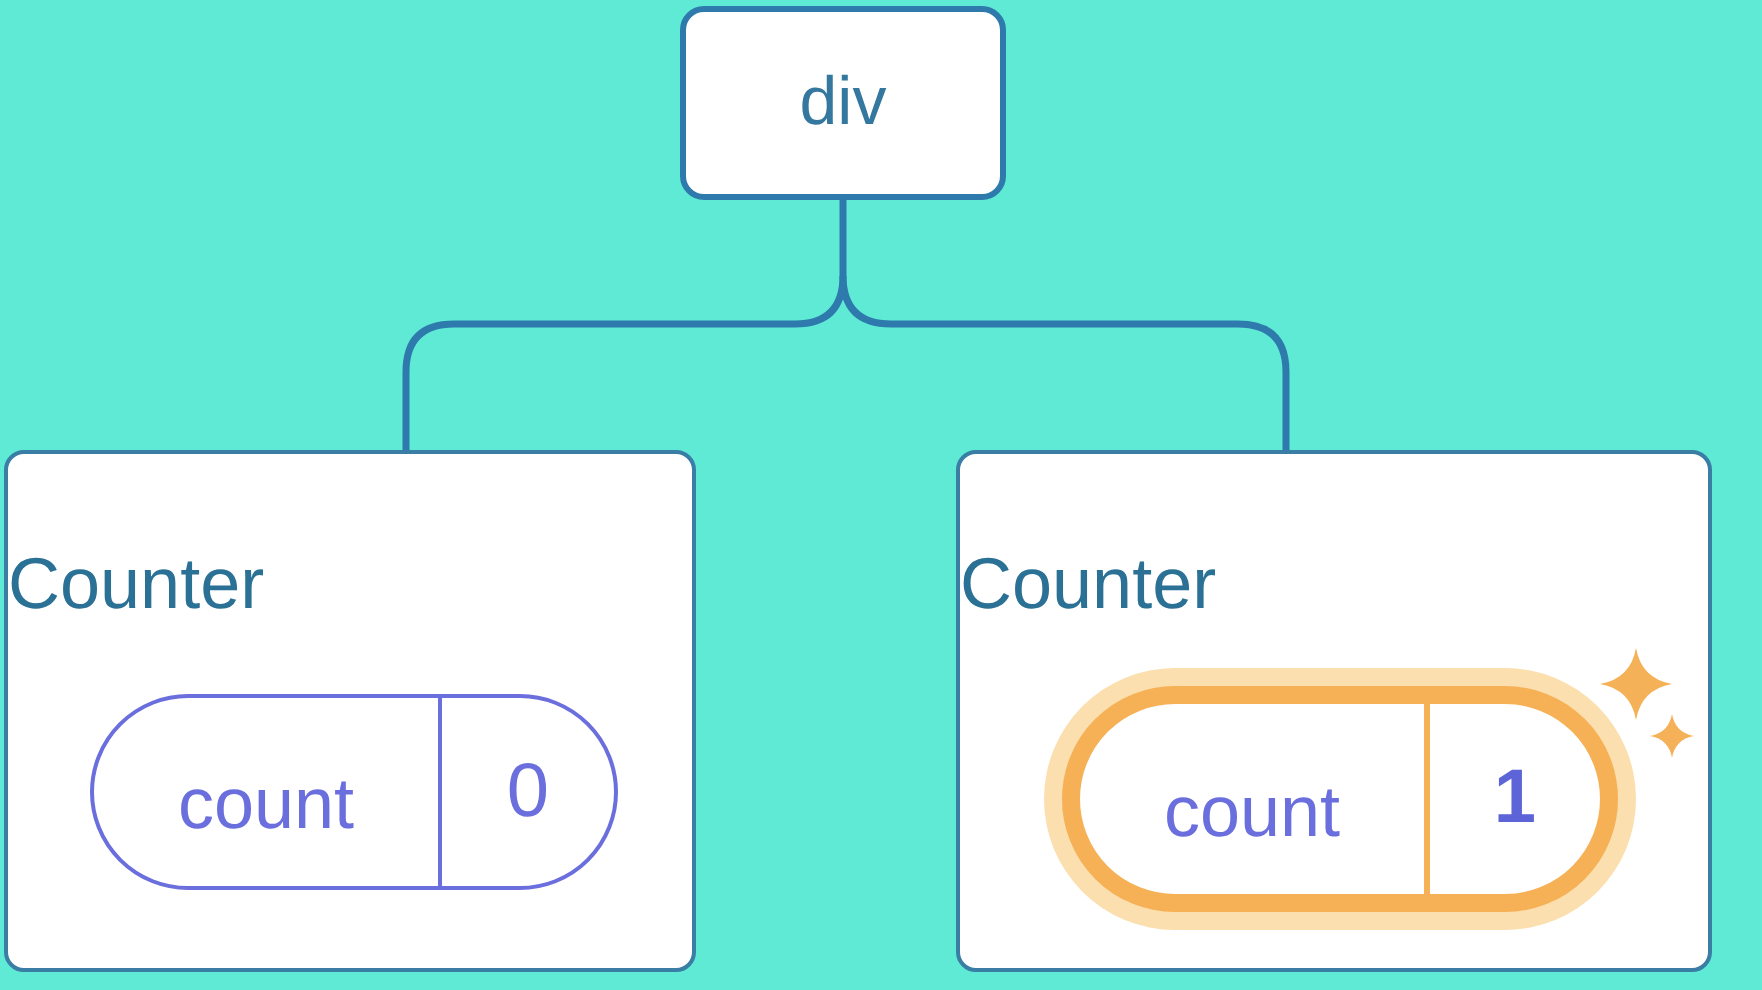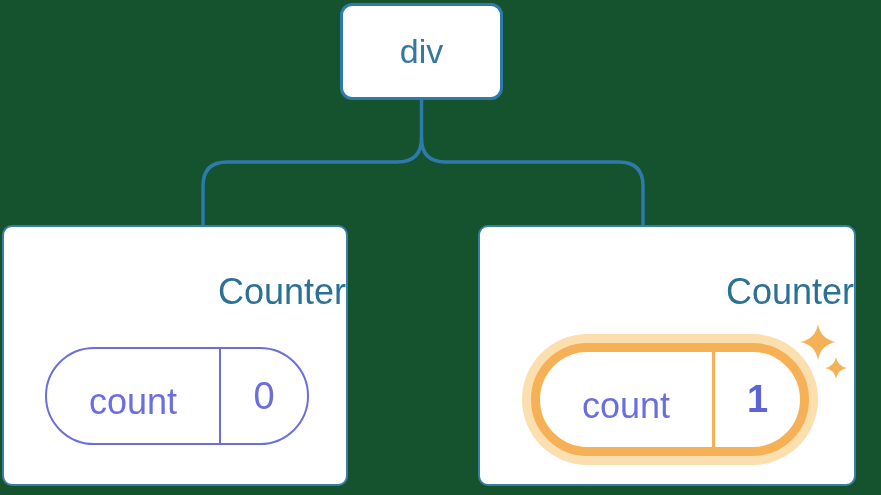--- a/index.html
+++ b/index.html
@@ -1,20 +1,20 @@
 <!DOCTYPE html>
 <html><head>
 <meta charset="utf-8">
 <style>
   html, body { margin: 0; padding: 0; }
   .canvas {
     position: relative;
     width: 881px;
     height: 495px;
-    background: #14532d;
+    background: #5eead4;
     overflow: hidden;
     font-family: "Liberation Sans", sans-serif;
   }
   .connector-svg {
     position: absolute;
     left: 0; top: 0;
     width: 881px; height: 495px;
   }
   .node-div {
     position: absolute;
@@ -34,21 +34,21 @@
     box-sizing: border-box;
     background: #ffffff;
     border: 2px solid #3a7da5;
     border-radius: 10px;
   }
   .card-left  { left: 2px;   width: 346px; }
   .card-right { left: 478px; width: 378px; }
   .card-title {
     position: absolute;
     top: 44px; left: 0; width: 100%;
-    text-align: right;
+    text-align: left;
     font-size: 36px;
     font-weight: 500;
     color: #2b7195;
   }
   .pill {
     position: absolute;
     display: flex;
     align-items: stretch;
     background: #ffffff;
   }

